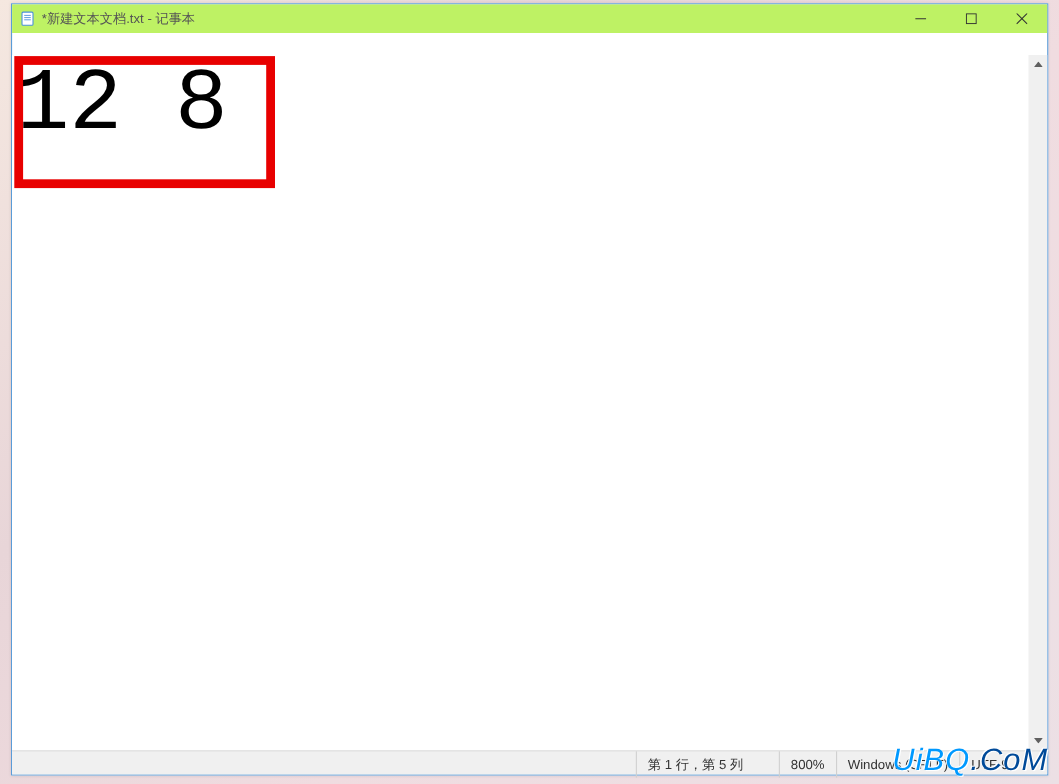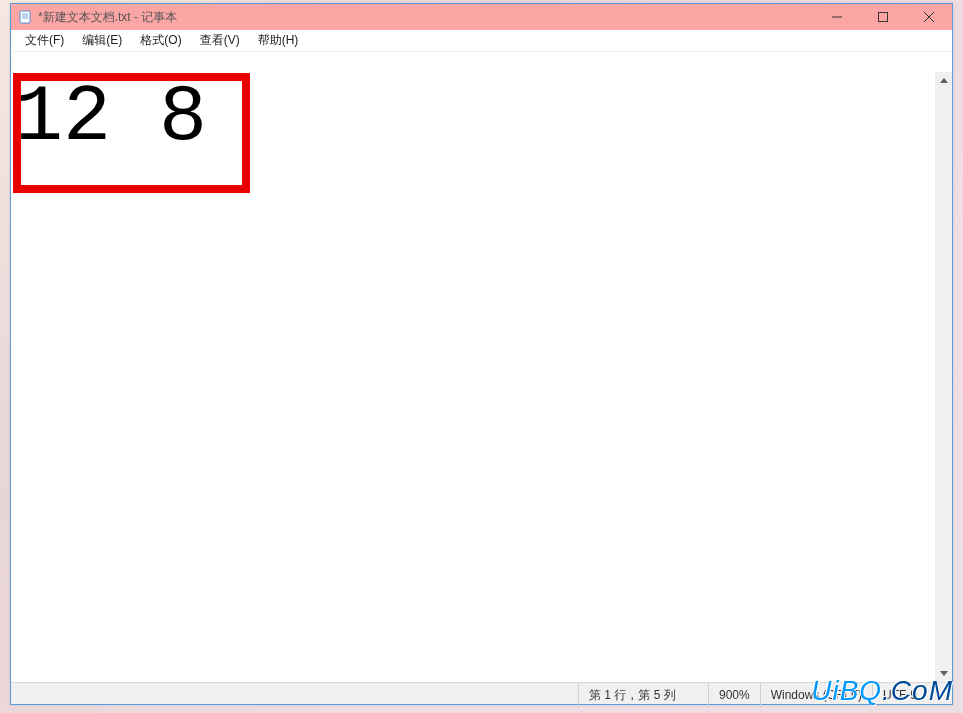--- a/index.html
+++ b/index.html
@@ -15,21 +15,21 @@
     width: 943px;
     height: 702px;
     background: #ffffff;
     border: 1px solid #5a9cd8;
     display: flex;
     flex-direction: column;
     box-shadow: 0 0 3px rgba(0,0,0,0.1);
   }
   .titlebar {
     height: 26px;
-    background: #fca5a5;
+    background: #bef264;
     display: flex;
     align-items: center;
     padding-left: 6px;
     position: relative;
   }
   .titlebar .app-icon {
     width: 16px;
     height: 16px;
     margin-right: 5px;
     display: inline-flex;
@@ -179,27 +179,20 @@
       </div>
       <div class="win-btn close">
         <svg width="10" height="10" viewBox="0 0 10 10">
             <line x1="0" y1="0" x2="10" y2="10" stroke="#333" stroke-width="1"></line>
             <line x1="10" y1="0" x2="0" y2="10" stroke="#333" stroke-width="1"></line>
           </svg>
       </div>
     </div>
   </div>
 
-  <div class="menubar">
-    <div class="menu-item">文件(F)</div>
-    <div class="menu-item">编辑(E)</div>
-    <div class="menu-item">格式(O)</div>
-    <div class="menu-item">查看(V)</div>
-    <div class="menu-item">帮助(H)</div>
-  </div>
 
   <div class="editor-wrap">
     <textarea class="editor" spellcheck="false" style="">12 8</textarea>
     <div class="highlight-box"></div>
     <div class="scrollbar-v">
       <div class="scroll-arrow">
         <svg width="8" height="5" viewBox="0 0 8 5">
             <polygon points="4,0 8,5 0,5" fill="#606060"></polygon>
           </svg>
       </div>
@@ -207,21 +200,21 @@
         <svg width="8" height="5" viewBox="0 0 8 5">
             <polygon points="0,0 8,0 4,5" fill="#606060"></polygon>
           </svg>
       </div>
     </div>
   </div>
 
   <div class="statusbar">
     <div class="status-cell flex"></div>
     <div class="status-cell" style="min-width:130px">第 1 行，第 5 列</div>
-    <div class="status-cell" style="min-width:50px">900%</div>
+    <div class="status-cell" style="min-width:50px">800%</div>
     <div class="status-cell" style="min-width:110px">Windows (CRLF)</div>
     <div class="status-cell" style="min-width:80px">UTF-9</div>
   </div>
 
 </div>
 
 <div class="watermark">
   <span class="t1">UiBQ</span><span class="t2">.CoM</span>
 </div>
 

